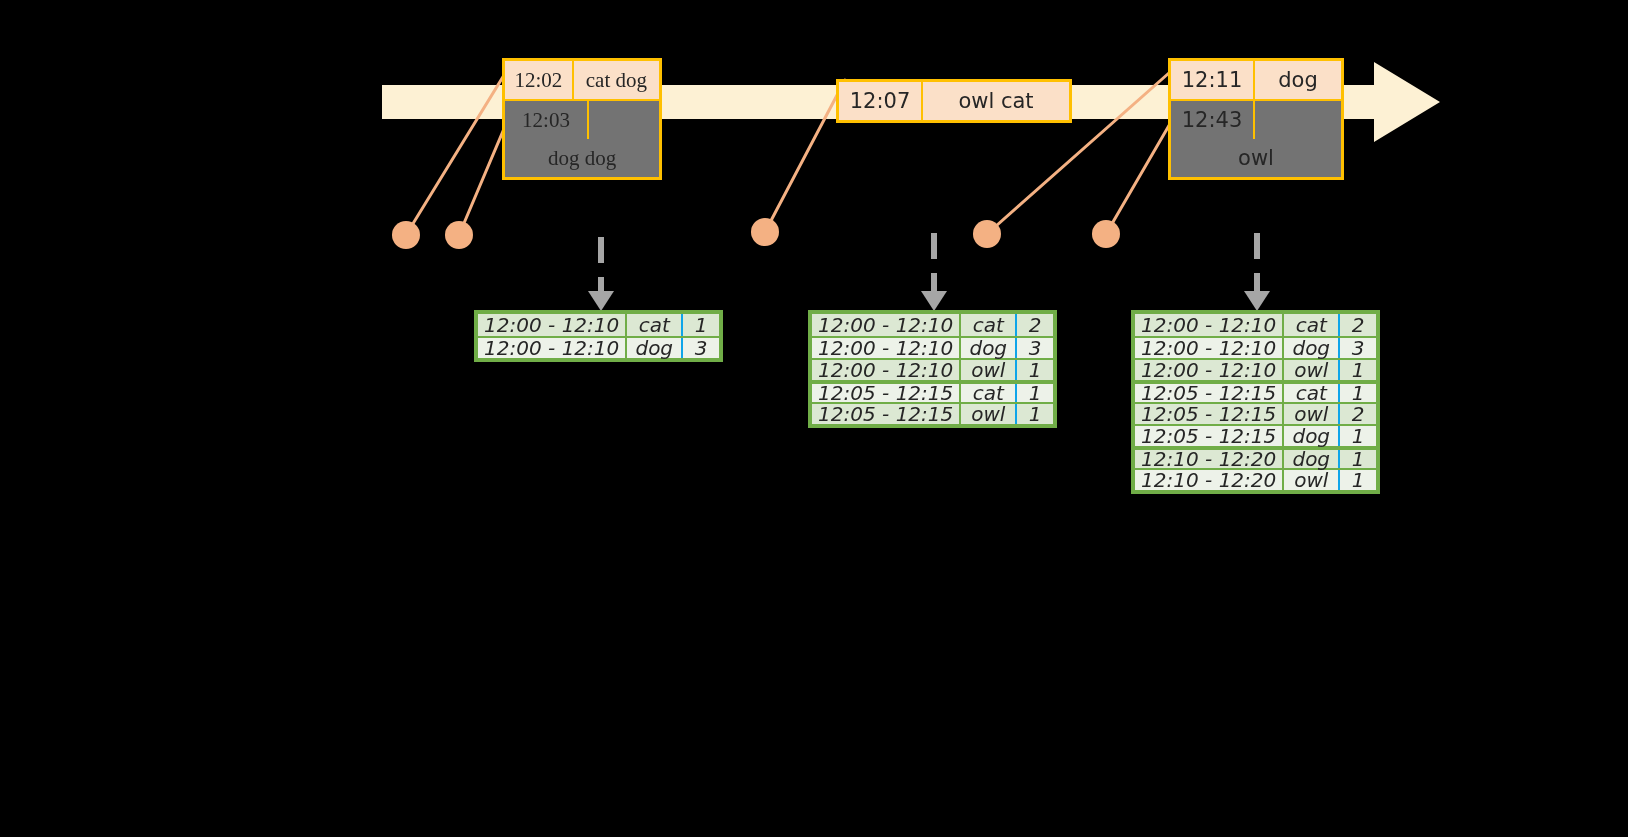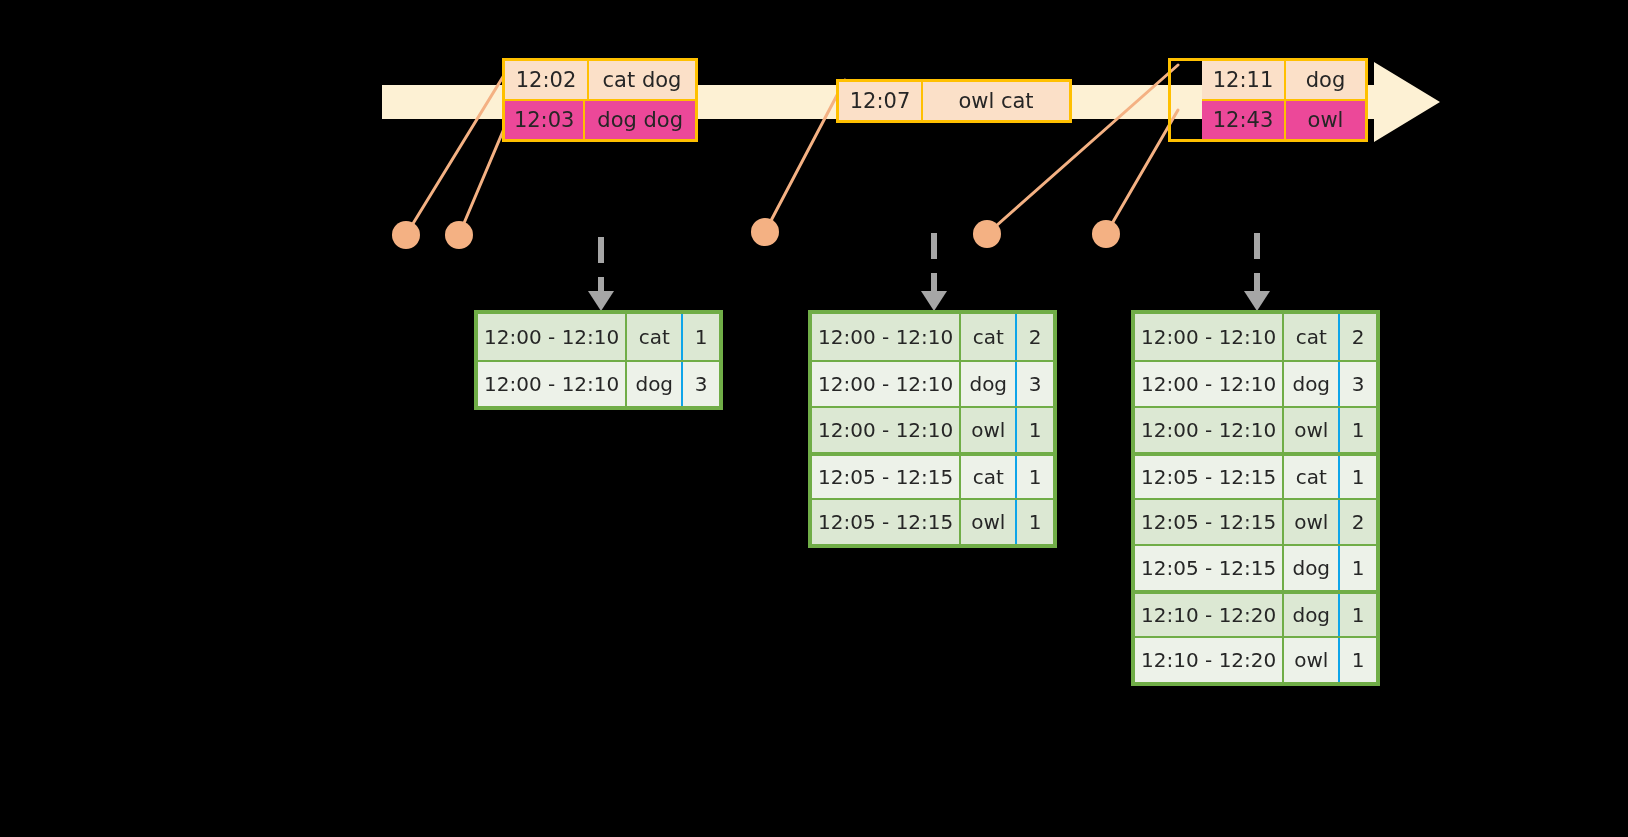--- a/index.html
+++ b/index.html
@@ -38,21 +38,21 @@
     z-index: 5;
   }
   .event-row {
     display: flex;
     box-sizing: border-box;
   }
   .event-row + .event-row {
     border-top: 2px solid #FFC000;
   }
   .event-row.shade-a { background: #FBE0C8; }
-  .event-row.shade-b { background: #ec4899; }
+  .event-row.shade-b { background: #737373; flex-direction: column; }
 
   .ev-time, .ev-text {
     box-sizing: border-box;
     display: flex;
     align-items: center;
     justify-content: center;
     color: #262626;
     font-size: 21px;
     height: 38px;
     white-space: nowrap;
@@ -69,22 +69,23 @@
   
   .result-table {
     position: absolute;
     border: 4px solid #70AD47;
     box-sizing: border-box;
     background: #70AD47;
     z-index: 4;
   }
   .res-row {
     display: flex;
-    height: 46px;
-    box-sizing: border-box;
+    height: 22px;
+    box-sizing: border-box;
+    font-style: italic;
   }
   .res-row.shade-a { background: #DCE8D3; }
   .res-row.shade-b { background: #EDF2E9; }
   .res-row.sep-top { border-top: 4px solid #70AD47; }
   .res-row + .res-row:not(.sep-top) { border-top: 2px solid #70AD47; }
 
   .r-win, .r-key, .r-cnt {
     box-sizing: border-box;
     display: flex;
     align-items: center;
@@ -131,39 +132,39 @@
         <line x1="934" y1="233" x2="934" y2="292" stroke-width="6" stroke-dasharray="26 14"></line>
         <path d="M 921,291 L 934,311 L 947,291 Z" fill="#A6A6A6" stroke="none"></path>
       </g>
       <g>
         <line x1="1257" y1="233" x2="1257" y2="292" stroke-width="6" stroke-dasharray="26 14"></line>
         <path d="M 1244,291 L 1257,311 L 1270,291 Z" fill="#A6A6A6" stroke="none"></path>
       </g>
     </g>
   </svg>
 
-  <div class="event-group" style="left:502px; top:58px; width:196px;">
+  <div class="event-group" style="left:502px; top:58px; width:160px;font-family:Liberation Serif, serif;">
     <div class="event-row shade-a">
       <div class="ev-time">12:02</div>
       <div class="ev-text">cat dog</div>
     </div>
     <div class="event-row shade-b">
       <div class="ev-time">12:03</div>
       <div class="ev-text">dog dog</div>
     </div>
   </div>
 
   <div class="event-group" style="left:836px; top:79px; width:236px;">
     <div class="event-row shade-a">
       <div class="ev-time">12:07</div>
       <div class="ev-text">owl cat</div>
     </div>
   </div>
 
-  <div class="event-group" style="left:1168px; top:58px; width:200px;padding-left:31px;">
+  <div class="event-group" style="left:1168px; top:58px; width:176px;">
     <div class="event-row shade-a">
       <div class="ev-time">12:11</div>
       <div class="ev-text">dog</div>
     </div>
     <div class="event-row shade-b">
       <div class="ev-time">12:43</div>
       <div class="ev-text">owl</div>
     </div>
   </div>
 

